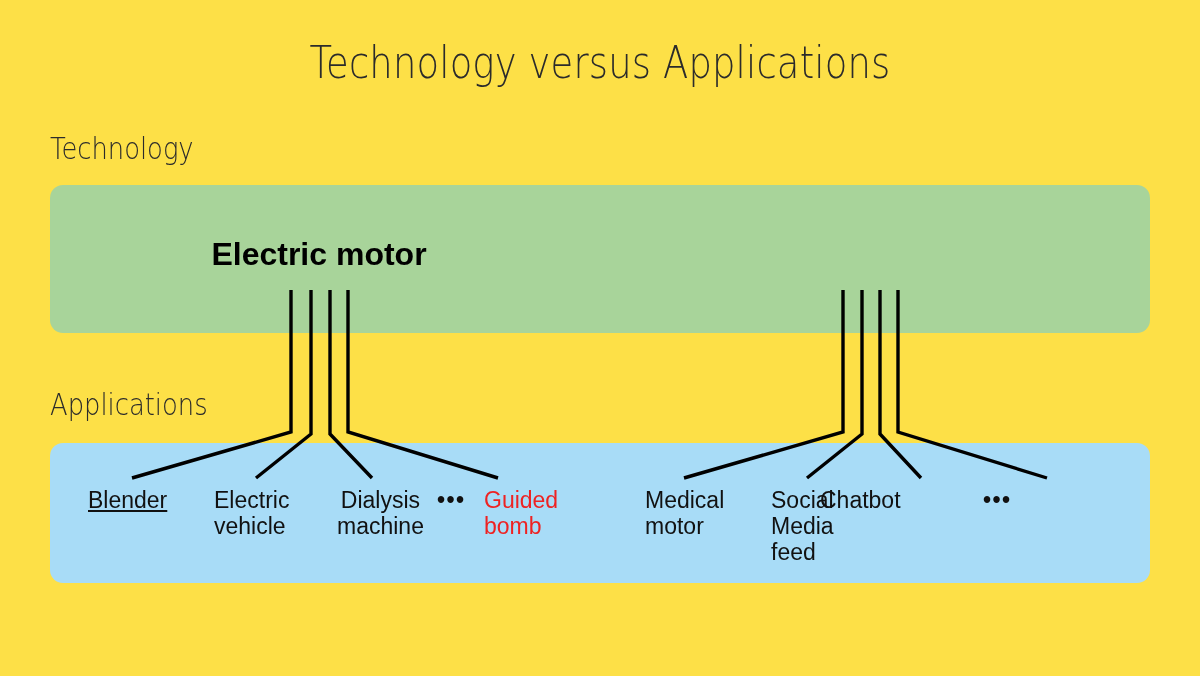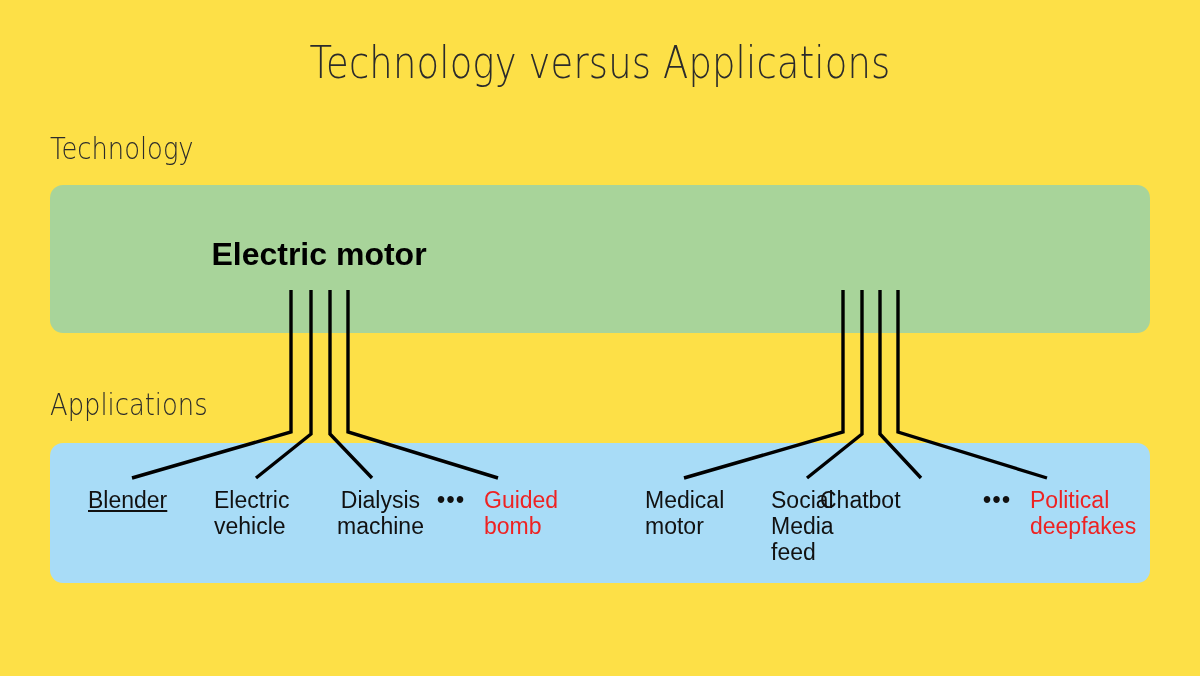--- a/index.html
+++ b/index.html
@@ -175,16 +175,14 @@
   <div class="app-label red" id="app-label-l3">Guided
 bomb</div>
 
   <div class="app-label" id="app-label-r0">Medical
 motor</div>
   <div class="app-label" id="app-label-r1">Social
 Media
 feed</div>
   <div class="app-label" id="app-label-r2">Chatbot</div>
   <div class="app-ellipsis" id="app-ellipsis-r">•••</div>
-  <div class="app-label red" id="app-label-r3">Political
-deepfakes</div>
 
 </div>
 
 </body></html>

